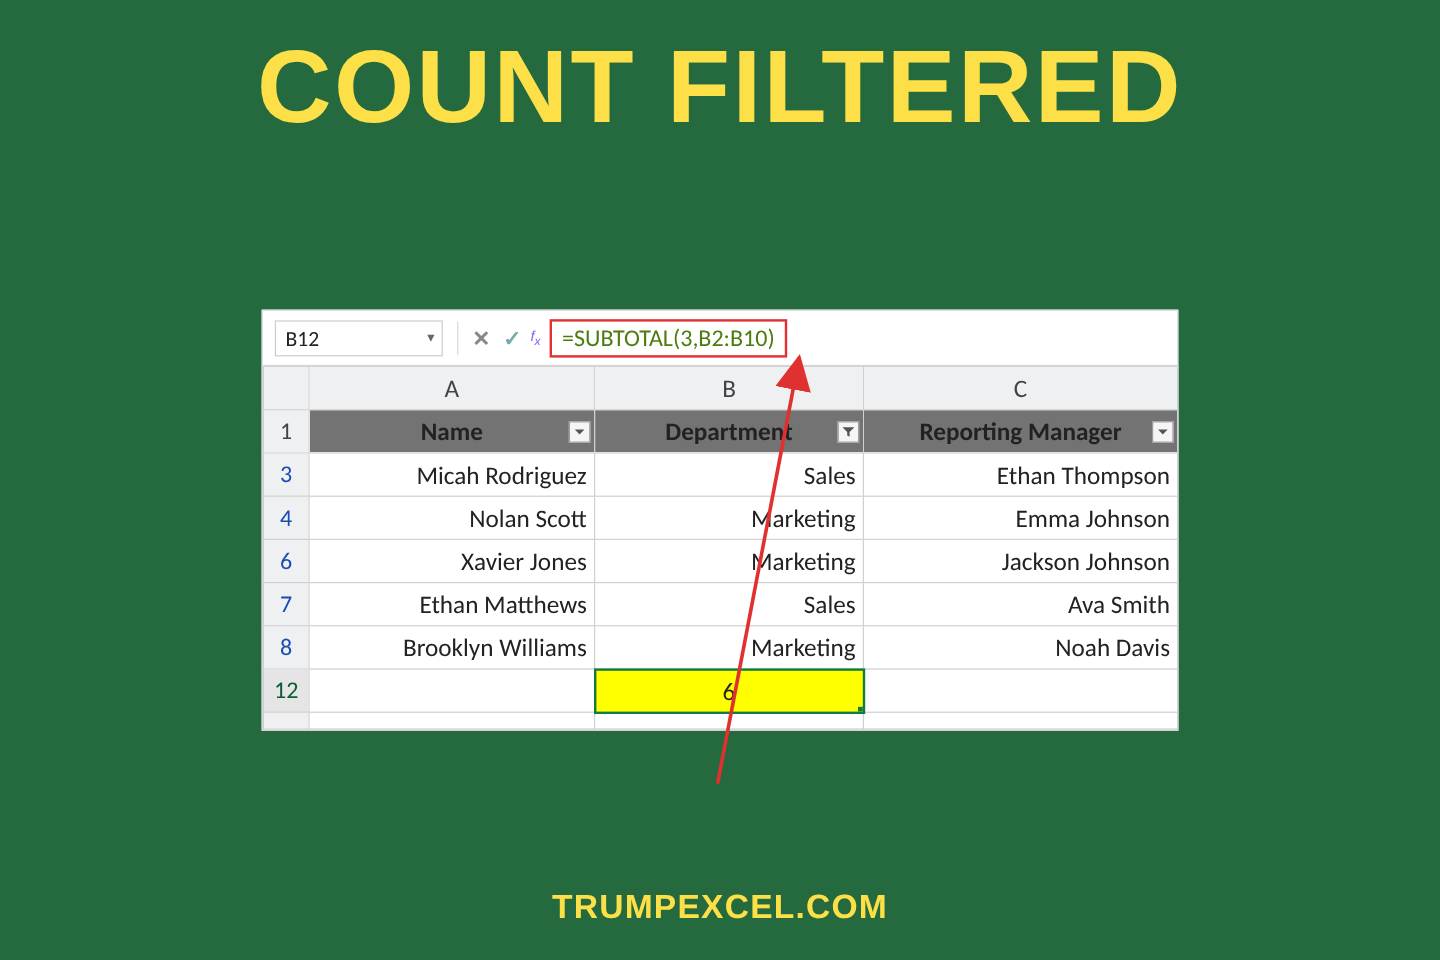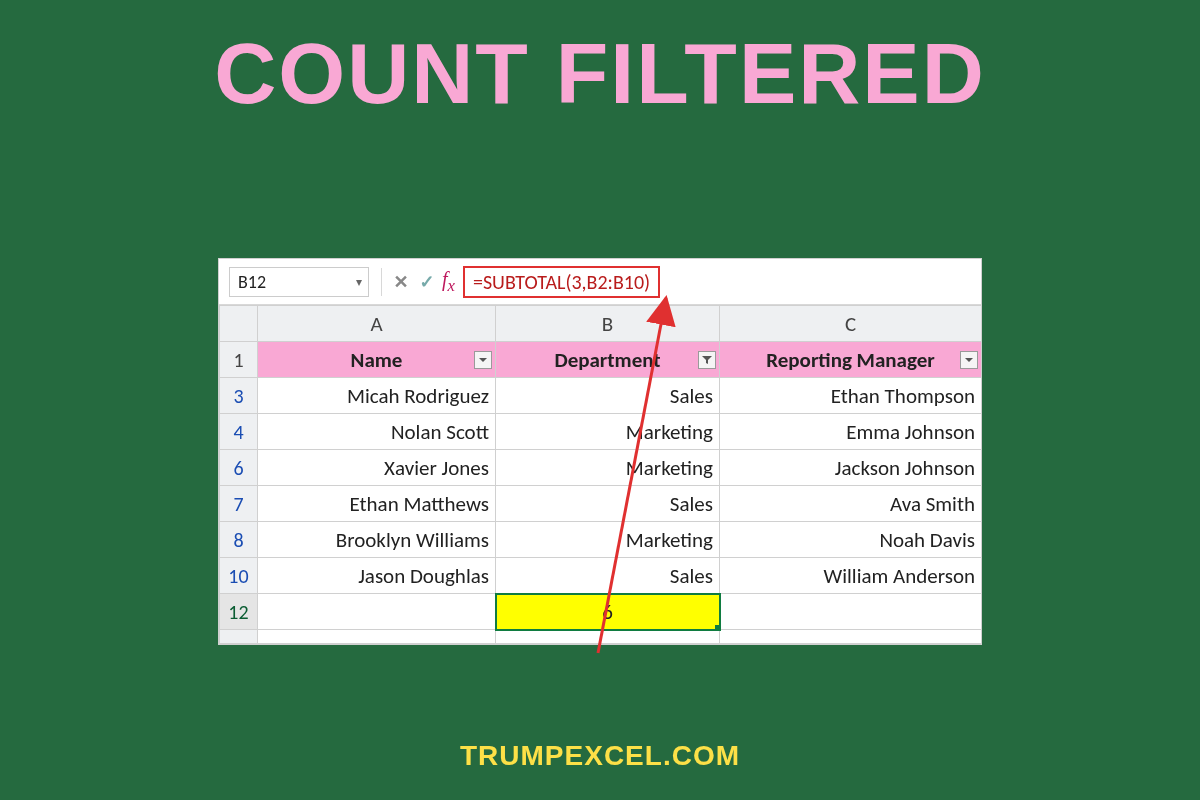--- a/index.html
+++ b/index.html
@@ -5,21 +5,21 @@
   * { margin: 0; padding: 0; box-sizing: border-box; }
   body {
     width: 1200px;
     height: 800px;
     background: #256a3f;
     font-family: Arial, Helvetica, sans-serif;
     position: relative;
     overflow: hidden;
   }
   .title {
-    color: #f9a8d4;
+    color: #fde047;
     font-weight: 900;
     font-size: 86px;
     text-align: center;
     line-height: 1.05;
     letter-spacing: 2px;
     padding-top: 28px;
   }
   .footer {
     position: absolute;
     bottom: 28px;
@@ -67,30 +67,30 @@
     display: inline-flex;
     align-items: center;
     justify-content: center;
     color: #888;
     font-size: 18px;
     font-weight: bold;
   }
   .fbar-btn.check { color: #7aa; }
   .fx {
     font-style: italic;
-    font-family: Liberation Serif, serif;
-    font-size: 20px;
-    color: #be185d;
+    font-family: Liberation Sans, sans-serif;
+    font-size: 12px;
+    color: #8b5cf6;
     margin: 0 6px 0 2px;
   }
   .formula-box {
     border: 2px solid #e03030;
     padding: 2px 8px;
     font-size: 20px;
-    color: #b91c1c;
+    color: #4d7c0f;
     margin-left: 2px;
   }
   
   table.sheet {
     border-collapse: collapse;
     width: 100%;
     table-layout: fixed;
   }
   .sheet th, .sheet td {
     border: 1px solid #d0d0d0;
@@ -114,21 +114,21 @@
     text-align: center;
     color: #1a4db3;
     font-size: 20px;
   }
   .col-row { width: 38px; }
   .col-a { width: 238px; }
   .col-b { width: 224px; }
   .col-c { width: 262px; }
   
   tr.dat-head td.cell {
-    background: #f9a8d4;
+    background: #737373;
     text-align: center;
     font-weight: 700;
     position: relative;
   }
   .filter-btn {
     position: absolute;
     right: 3px;
     top: 50%;
     transform: translateY(-50%);
     width: 18px;
@@ -251,26 +251,20 @@
       <td>Sales</td>
       <td>Ava Smith</td>
     </tr>
     <tr>
       <td class="rowhdr">8</td>
       <td>Brooklyn Williams</td>
       <td>Marketing</td>
       <td>Noah Davis</td>
     </tr>
     <tr>
-      <td class="rowhdr">10</td>
-      <td>Jason Doughlas</td>
-      <td>Sales</td>
-      <td>William Anderson</td>
-    </tr>
-    <tr>
       <td class="rowhdr" style="background:#e5e5e5;color:#0b5d33">12</td>
       <td></td>
       <td class="sel-cell">
         <span>6</span>
         <span class="fill-handle"></span>
       </td>
       <td></td>
     </tr>
     <tr style="height:14px">
       <td class="rowhdr" style="color:#444;height:14px;font-size:14px"></td>

